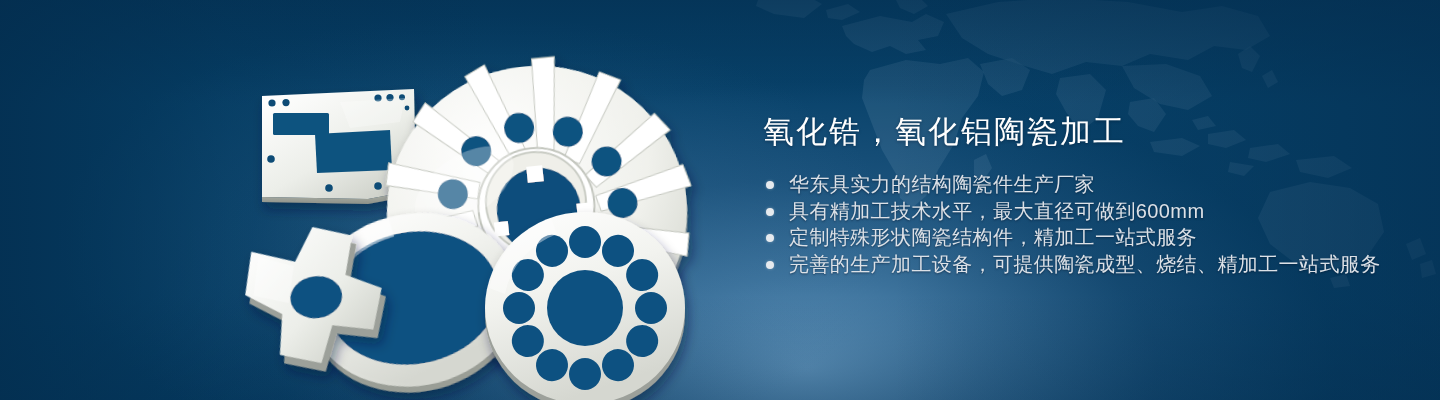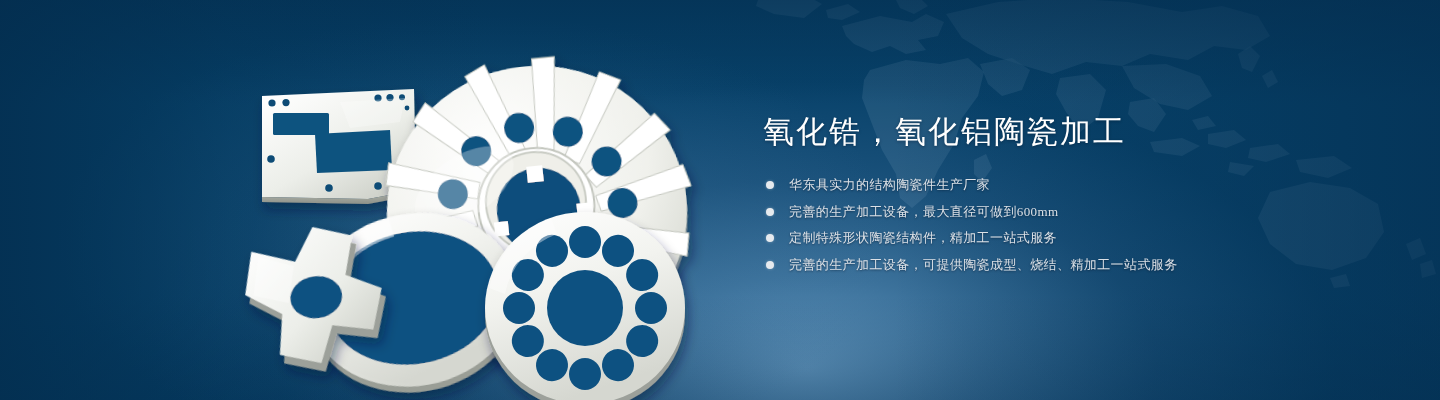--- a/index.html
+++ b/index.html
@@ -2,21 +2,21 @@
 <html lang="zh"><head>
 <meta charset="utf-8">
 <title>Ceramic Banner</title>
 <style>
   html,body{margin:0;padding:0;background:#07385c;}
   *{box-sizing:border-box;}
   #banner{
     position:relative;
     width:1440px;height:400px;
     overflow:hidden;
-    font-family:Liberation Serif, serif;
+    font-family:Liberation Sans, sans-serif;
     background:#be185d;
     user-select:none;
   }
   
   .bg-base{
     position:absolute;inset:0;
     background:#064169;
   }
   .bg-glow{
     position:absolute;inset:0;
@@ -68,21 +68,21 @@
     font-weight:400;
     margin:0 0 22px 0;
     white-space:nowrap;
     text-shadow:0 1px 3px rgba(0,20,40,.45);
   }
   .bullets{list-style:none;margin:0;padding:0;}
   .bullets li{
     position:relative;
     padding-left:26px;
     color:#dce1e7;
-    font-size:13px;
+    font-size:20px;
     line-height:21.5px;
     margin:0 0 5px 0;
     letter-spacing:.4px;
     white-space:nowrap;
     text-shadow:0 1px 2px rgba(0,15,35,.5);
   }
   .bullets li:last-child{margin-bottom:1px;}
   .dot{
     position:absolute;left:3px;top:7px;
     width:8px;height:8px;border-radius:50%;
@@ -371,21 +371,21 @@
 
   <div class="copy">
     <h1 class="title">氧化锆，氧化铝陶瓷加工</h1>
     <ul class="bullets">
       <li>
         <span class="dot"></span>
         <span>华东具实力的结构陶瓷件生产厂家</span>
       </li>
       <li>
         <span class="dot"></span>
-        <span>完善的生产加工设备，最大直径可做到600mm</span>
+        <span>具有精加工技术水平，最大直径可做到600mm</span>
       </li>
       <li>
         <span class="dot"></span>
         <span>定制特殊形状陶瓷结构件，精加工一站式服务</span>
       </li>
       <li>
         <span class="dot"></span>
         <span>完善的生产加工设备，可提供陶瓷成型、烧结、精加工一站式服务</span>
       </li>
     </ul>

